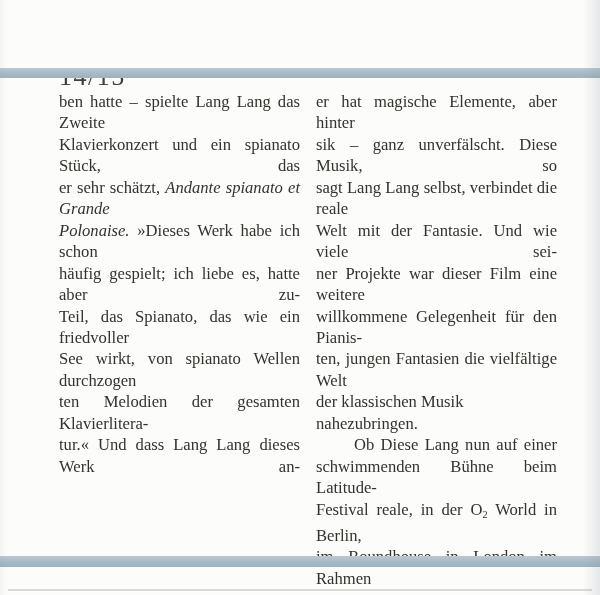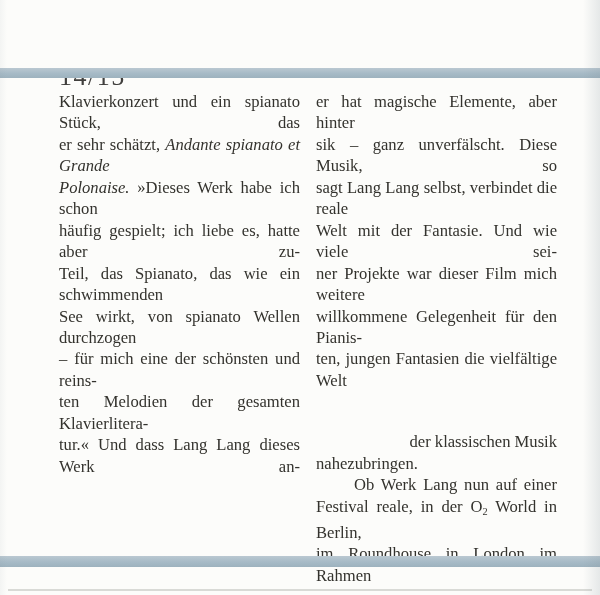--- a/index.html
+++ b/index.html
@@ -22,21 +22,21 @@
   .bar-top { top:68px; height:10px; }
   .bar-bottom { top:556px; height:11px; }
   .content {
     position:absolute; left:59px; top:91px; width:498px;
     display:flex; gap:16px;
   }
   .column { width:241px; font-size:16.6px; line-height:21.45px; }
   .para { margin:0; }
   .line { min-height:21.45px; }
   .line.just { text-align:justify; text-align-last:justify; }
-  .line.plain { text-align:right; text-align-last:left;margin-top:40px; }
+  .line.plain { text-align:left; text-align-last:left; }
   .indent { display:inline-block; width:38px; }
   .it { font-style:italic; }
   .sub { font-size:0.62em; vertical-align:-0.28em; }
   .page-edge-line {
     position:absolute; left:8px; right:8px; top:589px; height:2px;
     background:#d9dad6;
   }
   .right-edge-shade {
     position:absolute; right:0; top:0; width:17px; height:100%;
     background:linear-gradient(to right, rgba(125,140,150,0), rgba(125,140,150,0.18));
@@ -50,44 +50,45 @@
 </style>
 </head>
 <body>
 
 <div class="page">
   <div class="page-number">14/15</div>
   <div class="bar bar-top"></div>
   <div class="content">
     <div class="column">
         <div class="para">
+          <div class="line just"><span>ben hatte – spielte Lang Lang das Zweite</span></div>
           <div class="line just"><span>Klavierkonzert und ein spianato Stück, das</span></div>
           <div class="line just"><span>er sehr schätzt, </span><span class="it">Andante spianato et Grande</span></div>
           <div class="line just"><span class="it">Polonaise.</span><span> »Dieses Werk habe ich schon</span></div>
           <div class="line just"><span>häufig gespielt; ich liebe es, hatte aber zu-</span></div>
-          <div class="line just"><span>Teil, das Spianato, das wie ein schwimmenden</span></div>
+          <div class="line just"><span>Teil, das Spianato, das wie ein friedvoller</span></div>
           <div class="line just"><span>See wirkt, von spianato Wellen durchzogen</span></div>
-          <div class="line just"><span>– für mich eine der schönsten und reins-</span></div>
           <div class="line just"><span>ten Melodien der gesamten Klavierlitera-</span></div>
           <div class="line just"><span>tur.« Und dass Lang Lang dieses Werk an-</span></div>
         </div>
       </div>
     <div class="column">
         <div class="para">
           <div class="line just"><span>er hat magische Elemente, aber hinter</span></div>
           <div class="line just"><span>sik – ganz unverfälscht. Diese Musik, so</span></div>
           <div class="line just"><span>sagt Lang Lang selbst, verbindet die reale</span></div>
           <div class="line just"><span>Welt mit der Fantasie. Und wie viele sei-</span></div>
-          <div class="line just"><span>ner Projekte war dieser Film mich weitere</span></div>
+          <div class="line just"><span>ner Projekte war dieser Film eine weitere</span></div>
           <div class="line just"><span>willkommene Gelegenheit für den Pianis-</span></div>
           <div class="line just"><span>ten, jungen Fantasien die vielfältige Welt</span></div>
           <div class="line plain"><span>der klassischen Musik nahezubringen.</span></div>
         </div>
         <div class="para">
-          <div class="line just"><span class="indent"></span><span>Ob Werk Lang nun auf einer</span></div>
+          <div class="line just"><span class="indent"></span><span>Ob Diese Lang nun auf einer</span></div>
+          <div class="line just"><span>schwimmenden Bühne beim Latitude-</span></div>
           <div class="line just"><span>Festival reale, in der O</span><span class="sub">2</span><span> World in Berlin,</span></div>
           <div class="line just"><span>im Roundhouse in London im Rahmen</span></div>
         </div>
       </div>
   </div>
   <div class="bar bar-bottom"></div>
   <div class="page-edge-line"></div>
   <div class="right-edge-shade"></div>
   <div class="left-edge-shade"></div>
 </div>

